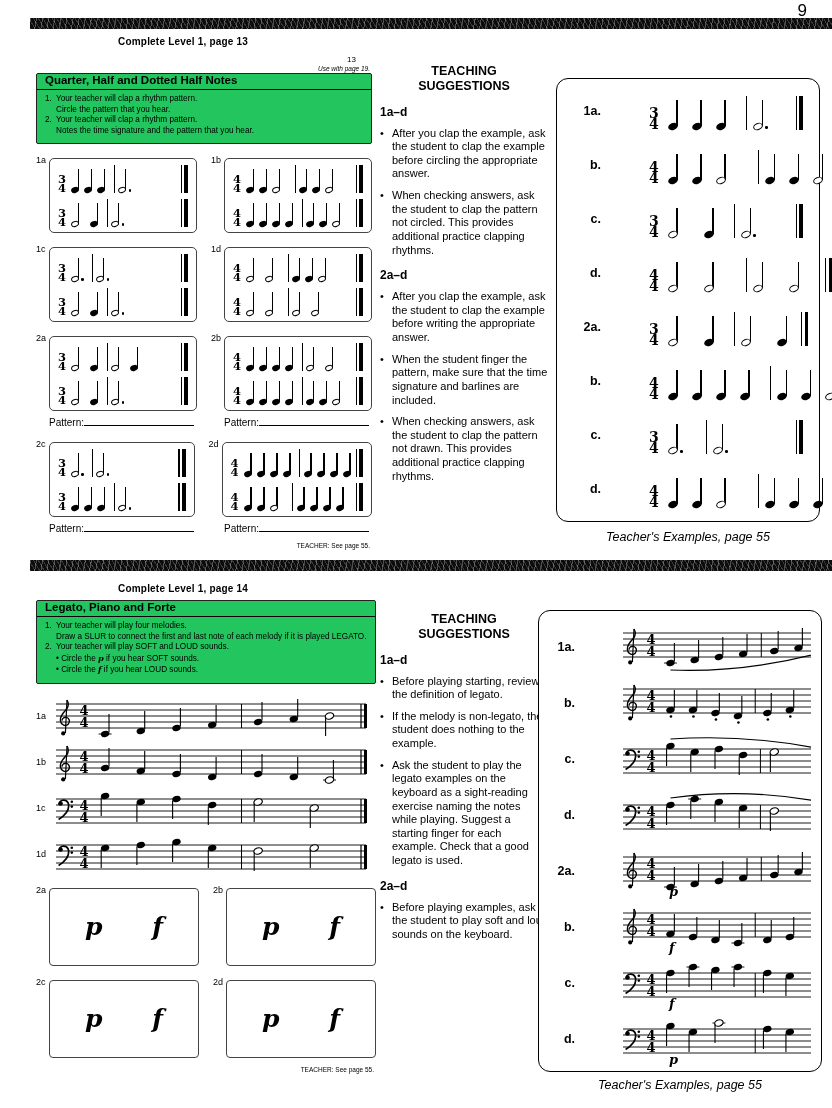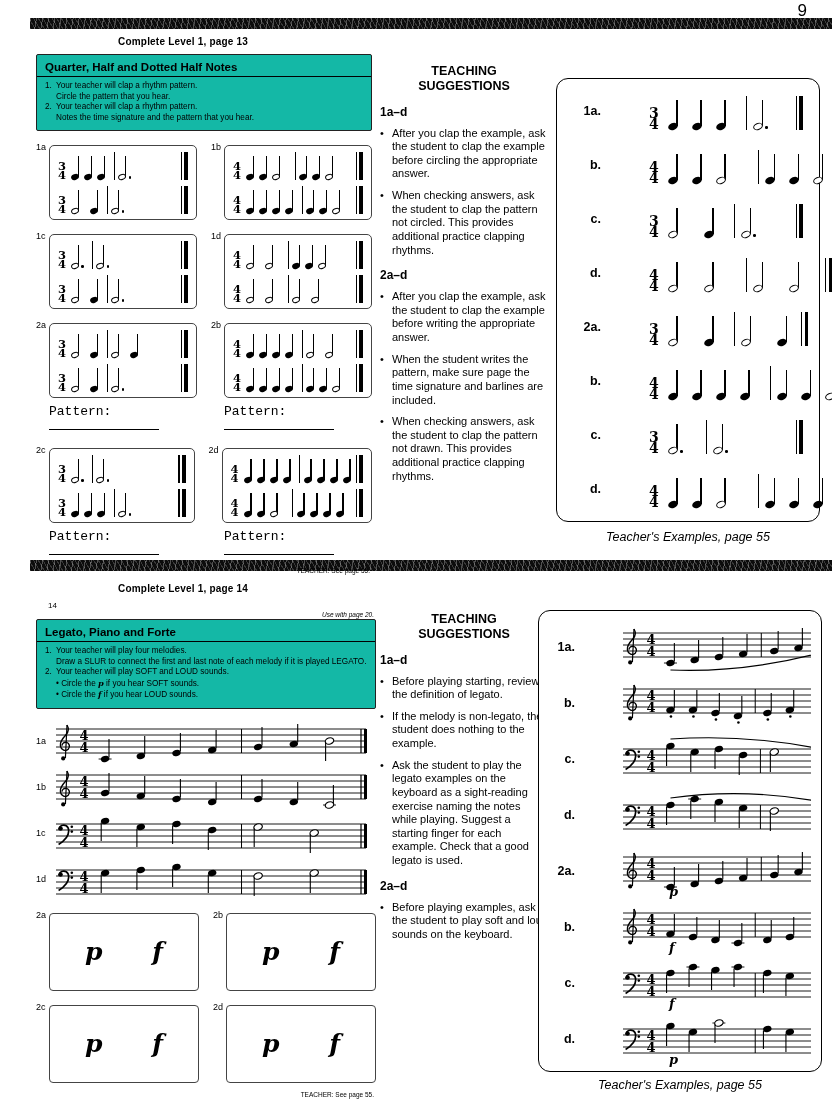--- a/index.html
+++ b/index.html
@@ -18,21 +18,21 @@
 
   .wb { }
   #s1-wb { left:36px; top:54px; width:336px; }
   #s2-wb { left:36px; top:600px; width:340px; }
   .wb-head { position:relative; height:19px; }
   .wb-pageno { position:absolute; font-size:8px; }
   #s1-wb .wb-pageno { right:16px; top:1px; }
   #s2-wb .wb-pageno { left:12px; top:1px; }
   .usewith { position:absolute; right:2px; top:11px; font-size:6.5px; font-style:italic; }
 
-  .instr-box { border:1.2px solid #222; border-radius:2px; padding:6px 8px 7px; background:#14b8a6; }
+  .instr-box { border:1.2px solid #222; border-radius:2px; padding:0 8px 7px; background:#22c55e; }
   .instr-title { font-weight:bold; font-size:11.5px; border-bottom:1px solid #000; margin:0 -8px 4px; padding:0 8px 3px; }
   .instr-item { display:flex; font-size:8.2px; line-height:1.28; }
   .instr-num { width:11px; flex:none; }
   .dynletter { font-family:"DejaVu Serif", serif; font-style:italic; font-weight:bold; }
 
   
   .rrow { display:flex; align-items:flex-end; padding:1px 2px; }
   .ts { display:flex; flex-direction:column; justify-content:flex-end;
         font-family:"DejaVu Serif", serif; font-weight:bold; text-align:center; }
   .ts span { display:block; }
@@ -65,21 +65,21 @@
   .lg .bar { width:1.3px; height:34px; margin:0 6px; }
   .lg .end { height:34px; }
 
   
   .ex-row { display:flex; gap:14px; margin-top:14px; }
   .ex-cell { position:relative; flex:1; padding-left:13px; box-sizing:border-box; }
   .ex-label { position:absolute; left:0; top:-3px; font-size:9px; }
   .ex-box { border:1.2px solid #444; border-radius:5px; padding:3px 6px 4px; background:#fff; }
   .ex-box .rrow + .rrow { margin-top:2px; }
   .pat-row { display:flex; gap:14px; margin-top:6px; }
-  .pat-cell { flex:1; padding-left:13px; font-size:13px;font-family:Liberation Mono, monospace; }
+  .pat-cell { flex:1; padding-left:13px; font-size:10px; }
   .pat-line { display:inline-block; width:110px; height:8px; border-bottom:0.9px solid #000; }
   .teacher-note { font-size:6.5px; text-align:right; margin-top:8px; padding-right:2px; }
 
   
   .sugg { width:168px; }
   #s1-sugg { left:380px; top:64px; } #s2-sugg { left:380px; top:612px; }
   .sugg-title { text-align:center; font-weight:bold; font-size:12.5px; line-height:1.18; }
   .sugg-head { font-weight:bold; font-size:12px; margin-top:11px; }
   .sugg-bullet { display:flex; font-size:11px; line-height:1.24; margin-top:8px; }
   .sugg-bullet .b { width:12px; flex:none; }
@@ -112,20 +112,24 @@
 </head>
 <body>
 
 <div class="abs pagenum">9</div>
 <div class="abs hr-bar" id="bar-top"></div>
 <div class="abs hr-bar" id="bar-mid"></div>
 
 <div class="abs section-title" id="s1-title">Complete Level 1, page 13</div>
 
 <div class="abs wb" id="s1-wb">
+  <div class="wb-head">
+    <div class="wb-pageno">13</div>
+    <div class="usewith">Use with page 19.</div>
+  </div>
   <div class="instr-box">
     <div class="instr-title">Quarter, Half and Dotted Half Notes</div>
     <div id="s1-instr">
         <div class="instr-item">
           <div class="instr-num">1.</div>
           <div>
             <div class="instr-line">Your teacher will clap a rhythm pattern.</div>
             <div class="instr-line">Circle the pattern that you hear.</div>
           </div>
         </div>
@@ -714,21 +718,21 @@
       <div class="b">•</div>
       <div>When checking answers, ask the student to clap the pattern not circled.  This provides additional practice clapping rhythms.</div>
     </div>
     <div class="sugg-head">2a–d</div>
     <div class="sugg-bullet">
       <div class="b">•</div>
       <div>After you clap the example, ask the student to clap the example before writing the appropriate answer.</div>
     </div>
     <div class="sugg-bullet">
       <div class="b">•</div>
-      <div>When the student writes the pattern, make sure page the time signature and barlines are included.</div>
+      <div>When the student finger the pattern, make sure that the time signature and barlines are included.</div>
     </div>
     <div class="sugg-bullet">
       <div class="b">•</div>
       <div>When checking answers, ask the student to clap the pattern not drawn.  This provides additional practice clapping rhythms.</div>
     </div>
   </div>
 
 <div class="abs tex-box" id="s1-tex">
     <div class="tex-row">
       <div class="tex-label">1a.</div>
@@ -1001,24 +1005,20 @@
           <div class="thick"></div>
         </div>
       </div>
     </div>
   </div>
 <div class="abs tex-caption" id="s1-caption">Teacher's Examples, page 55</div>
 
 <div class="abs section-title" id="s2-title">Complete Level 1, page 14</div>
 
 <div class="abs wb" id="s2-wb">
-  <div class="wb-head">
-    <div class="wb-pageno">14</div>
-    <div class="usewith">Use with page 20.</div>
-  </div>
   <div class="instr-box">
     <div class="instr-title">Legato, Piano and Forte</div>
     <div id="s2-instr">
         <div class="instr-item">
           <div class="instr-num">1.</div>
           <div>
             <div class="instr-line">Your teacher will play four melodies.</div>
             <div class="instr-line">Draw a SLUR to connect the first and last note of each melody if it is played LEGATO.</div>
           </div>
         </div>

